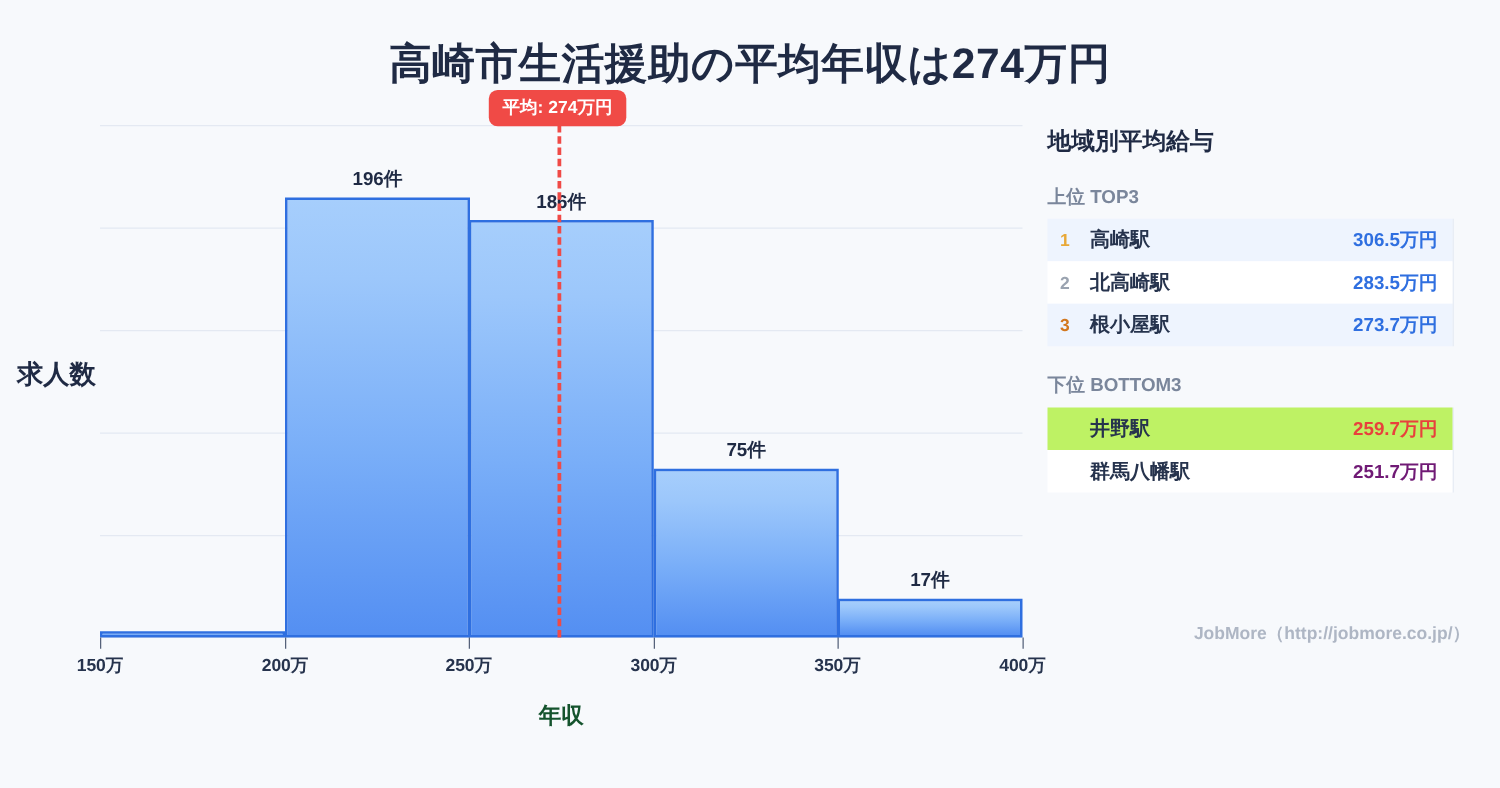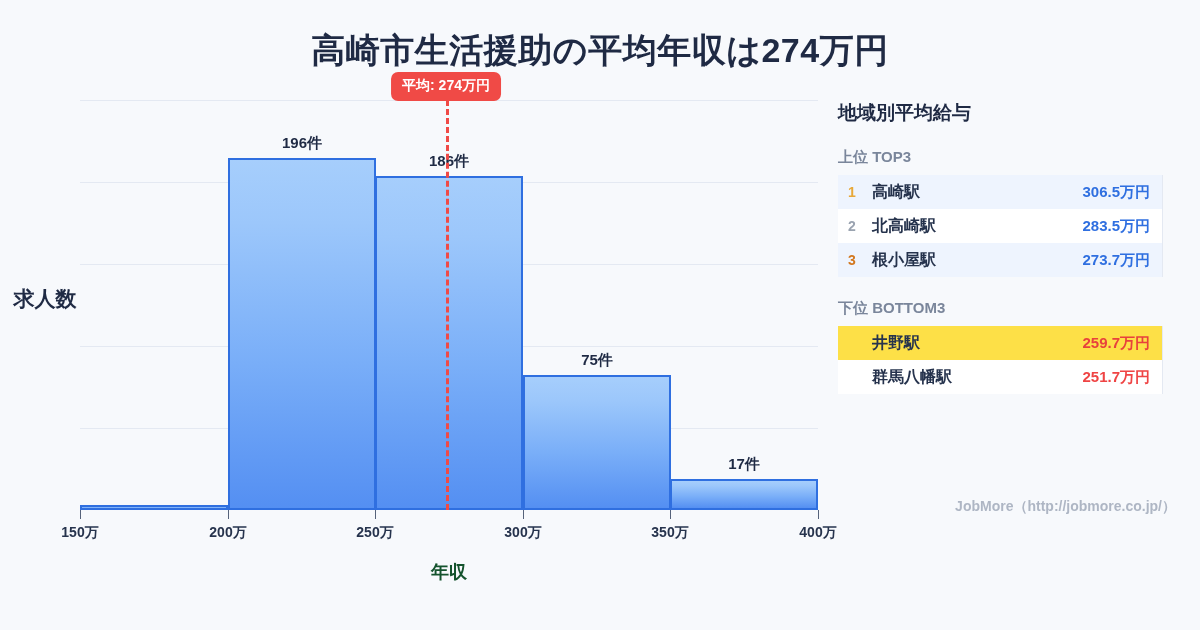--- a/index.html
+++ b/index.html
@@ -150,21 +150,21 @@
     margin-bottom: 22px;
   }
   .rank-row {
     display: flex;
     align-items: center;
     height: 34px;
     padding: 0 12px 0 10px;
   }
   .rank-row.alt-top { background: #EEF4FE; }
   .rank-row.plain   { background: #FFFFFF; }
-  .rank-row.alt-bot { background: #fde047; }
+  .rank-row.alt-bot { background: #bef264; }
   .rank-num {
     width: 20px;
     font-size: 14px;
     font-weight: bold;
     flex: 0 0 20px;
   }
   .rank-name {
     flex: 1 1 auto;
     font-size: 16px;
     font-weight: bold;
@@ -267,19 +267,19 @@
     <div class="group-label">下位 BOTTOM3</div>
     <div class="rank-list" id="bottom-list">
         <div class="rank-row alt-bot">
           <span class="rank-num"></span>
           <span class="rank-name">井野駅</span>
           <span class="rank-value val-bot" style="color: rgb(232, 65, 60);">259.7万円</span>
         </div>
         <div class="rank-row plain">
           <span class="rank-num"></span>
           <span class="rank-name">群馬八幡駅</span>
-          <span class="rank-value val-bot" style="color: #ef4444;">251.7万円</span>
+          <span class="rank-value val-bot" style="color: #701a75;">251.7万円</span>
         </div>
       </div>
   </div>
 
   <div class="footer">JobMore（http://jobmore.co.jp/）</div>
 </div>
 
 </body></html>

